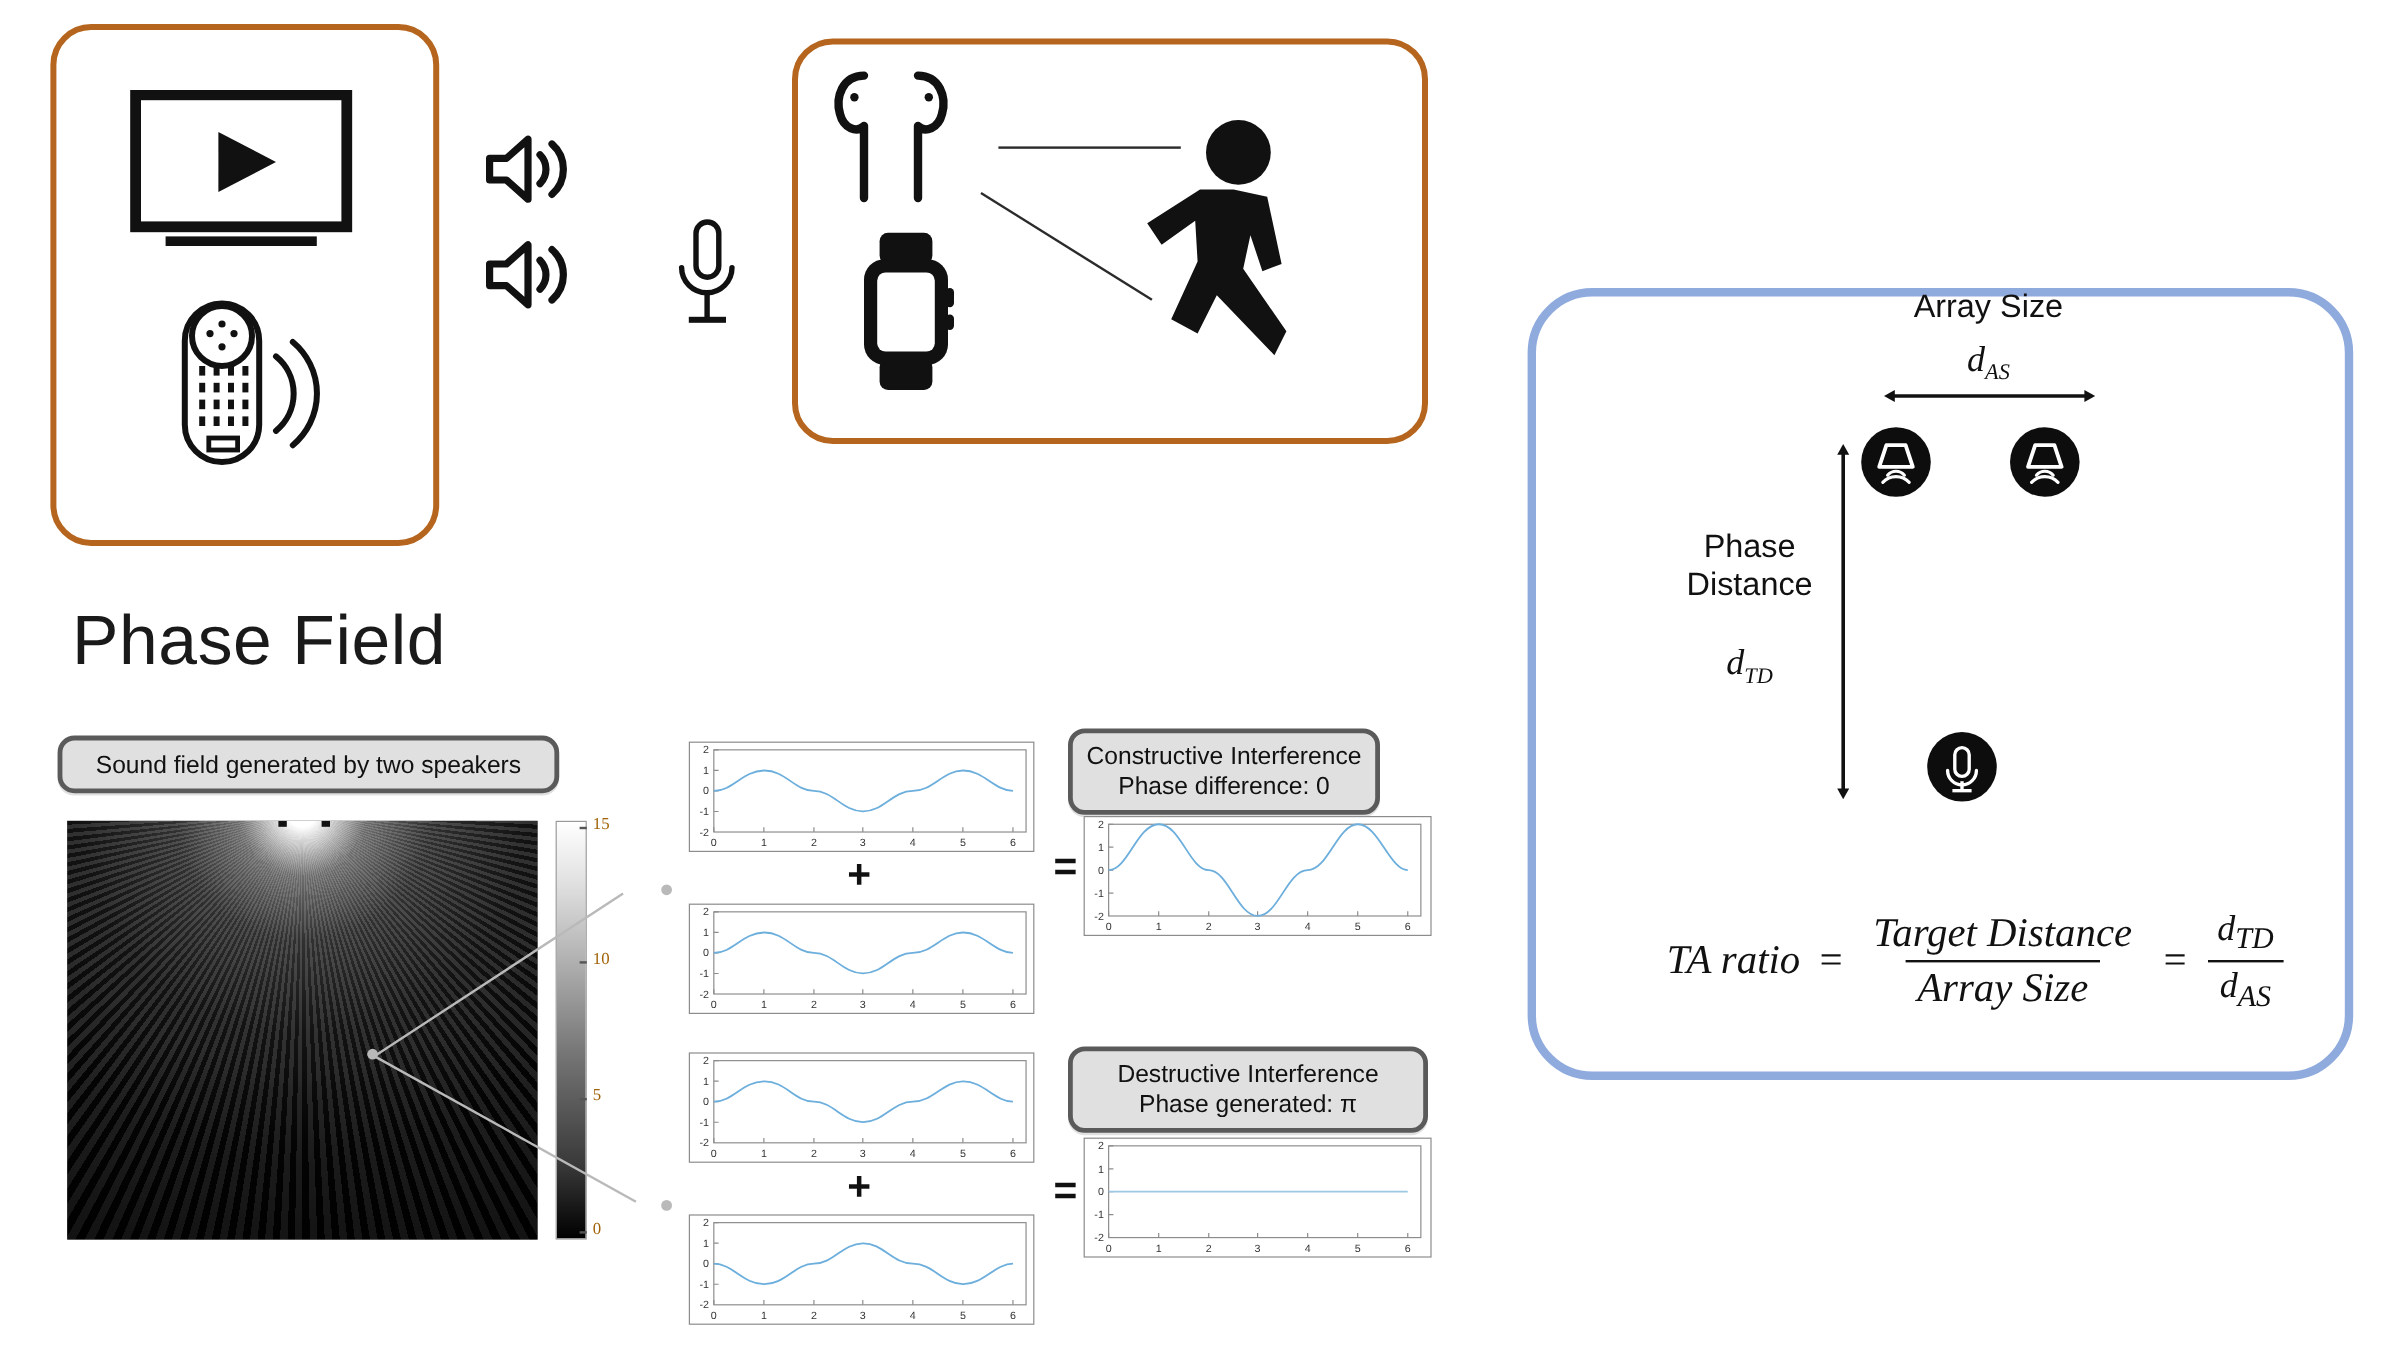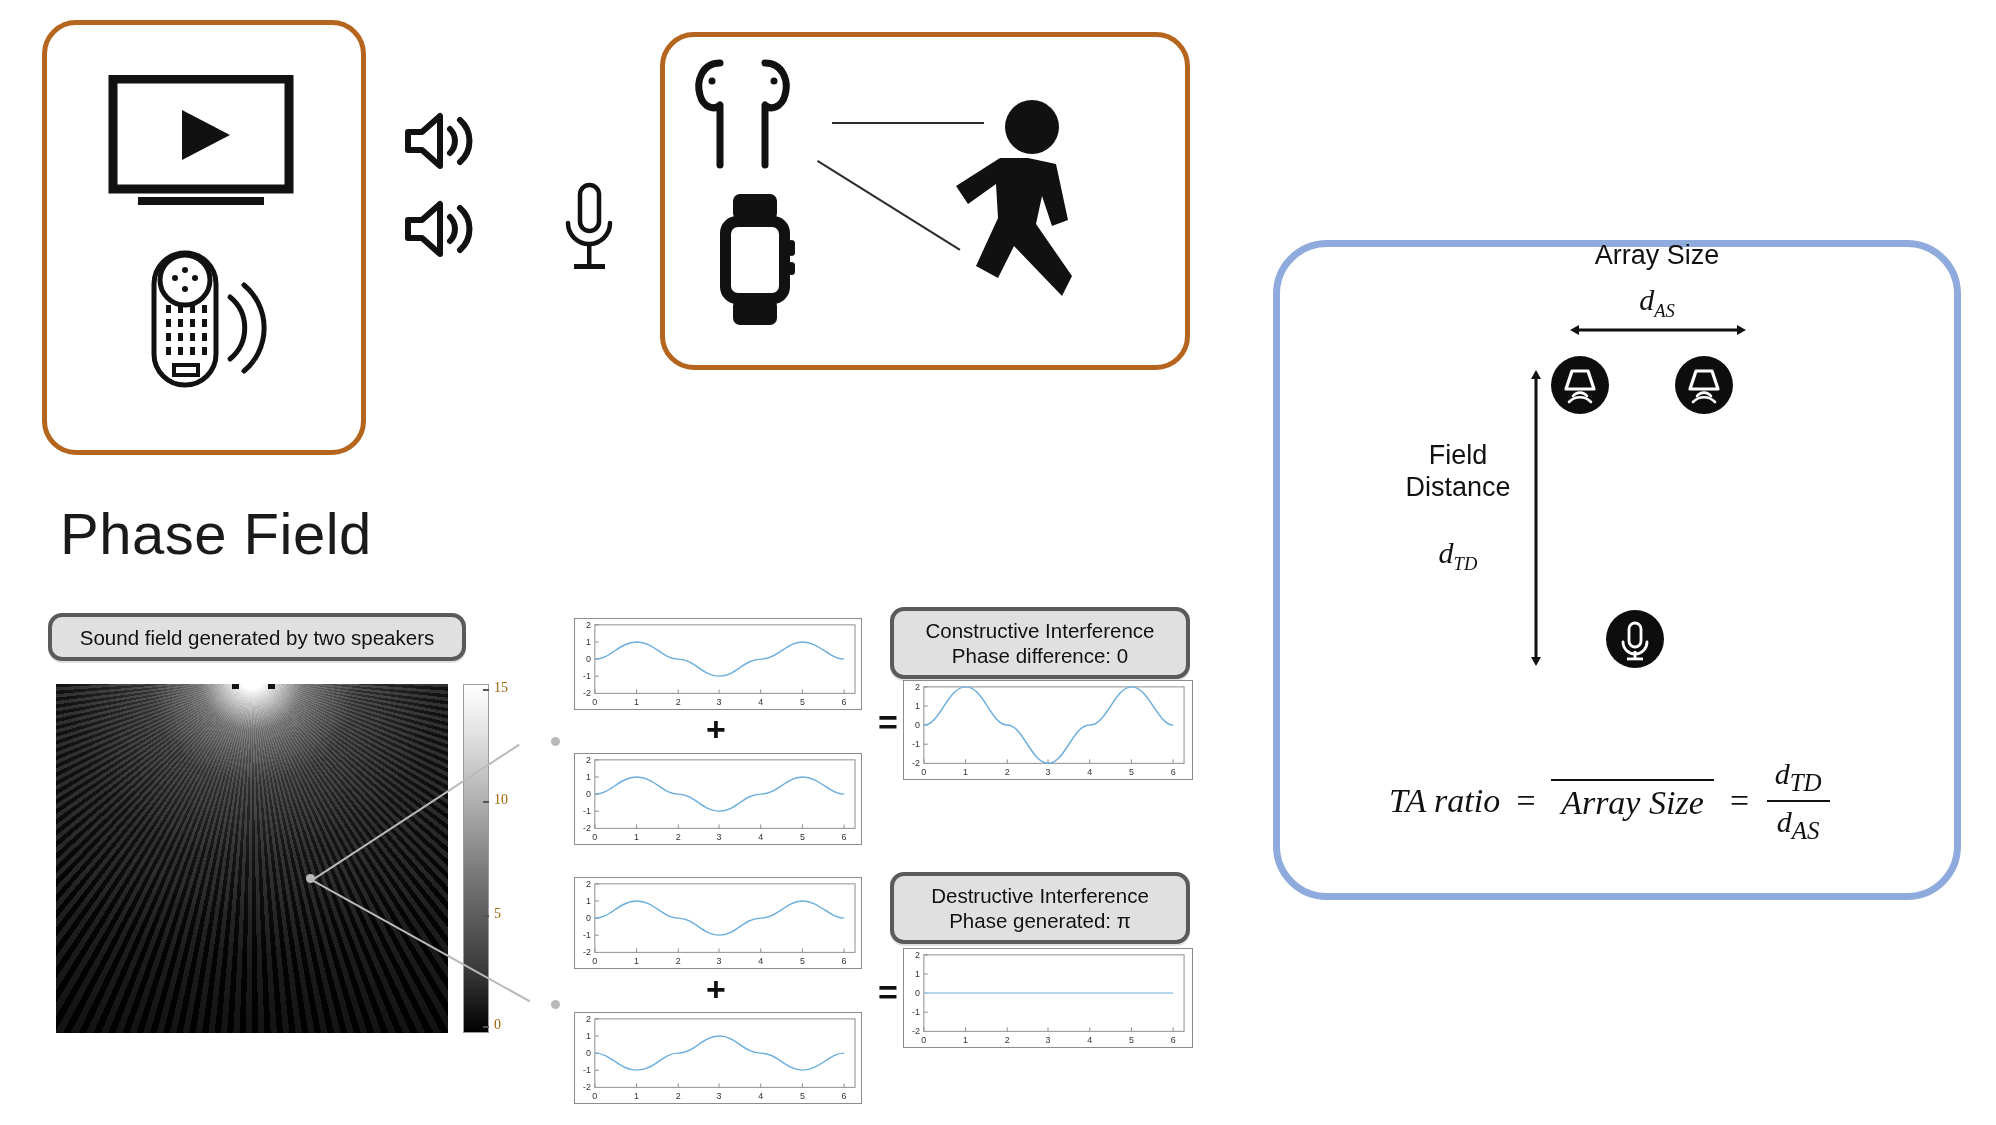--- a/index.html
+++ b/index.html
@@ -278,21 +278,21 @@
     <text class="tickx" x="62" y="88" text-anchor="middle">1</text>
     <text class="tickx" x="104" y="88" text-anchor="middle">2</text>
     <text class="tickx" x="145" y="88" text-anchor="middle">3</text>
     <text class="tickx" x="187" y="88" text-anchor="middle">4</text>
     <text class="tickx" x="229" y="88" text-anchor="middle">5</text>
     <text class="tickx" x="271" y="88" text-anchor="middle">6</text>
     <path d="M20 41 C36 41 44 23.9 62 23.6 C80 23.3 88 41 104 41 C120 41 128 58.1 145 58.4 C162 58.7 170 41 187 41 C204 41 212 23.9 229 23.6 C246 23.3 256 41 271 41" fill="none" stroke="#6CAEDC" stroke-width="1.5"></path>
   </svg>
 </div>
 
-<div class="chip" style="left:890px;top:607px;width:300px;height:72px;flex-direction:column;">
+<div class="chip" style="left:890px;top:607px;width:260px;height:72px;flex-direction:column;">
   <span>Constructive Interference</span>
   <span>Phase difference: 0</span>
 </div>
 
 <div class="op" style="left:878px;top:705px;">=</div>
 
 <div class="mini" style="left:903px;top:680px;width:290px;height:100px;">
   <svg viewBox="0 0 290 100" preserveAspectRatio="none">
     <rect x="20" y="6" width="262" height="78" fill="none" stroke="#8c8c8c" stroke-width="1"></rect>
     <g stroke="#8c8c8c" stroke-width="1">
@@ -457,21 +457,21 @@
   <svg viewBox="0 0 58 58" width="58" height="58">
     <path d="M21 15 H37 L43 33 H15 Z" fill="none" stroke="#fff" stroke-width="3.2" stroke-linejoin="round"></path>
     <g fill="none" stroke="#fff" stroke-width="2.6" stroke-linecap="round">
       <path d="M22 40 A9 9 0 0 1 36 40"></path>
       <path d="M18 46 A15 15 0 0 1 40 46"></path>
     </g>
   </svg>
 </div>
 
 <div class="lbl" style="left:1358px;top:440px;width:200px;">
-  <div>Field</div>
+  <div>Phase</div>
   <div>Distance</div>
 </div>
 <div class="lbl mvar" style="left:1358px;top:535px;width:200px;">
   <span>d</span><sub>TD</sub>
 </div>
 
 <div class="abs" style="left:1528px;top:370px;width:16px;height:296px;">
   <svg viewBox="0 0 16 296" width="16" height="296">
     <line x1="8" y1="8" x2="8" y2="288" stroke="#111" stroke-width="3"></line>
     <polygon points="8,0 3,9 13,9" fill="#111"></polygon>
@@ -485,20 +485,21 @@
     <path d="M17 32 A12 12 0 0 0 41 32" fill="none" stroke="#fff" stroke-width="2.8" stroke-linecap="round"></path>
     <rect x="27.6" y="41" width="2.8" height="8" fill="#fff"></rect>
     <rect x="21" y="47.5" width="16" height="2.8" fill="#fff"></rect>
   </svg>
 </div>
 
 <div class="formula" style="left:1357px;top:757px;">
   <span>TA ratio</span>
   <span>=</span>
   <span class="frac">
+    <span class="num">Target Distance</span>
     <span class="den">Array Size</span>
   </span>
   <span>=</span>
   <span class="frac small">
     <span class="num"><span>d</span><sub>TD</sub></span>
     <span class="den"><span>d</span><sub>AS</sub></span>
   </span>
 </div>
 
 </body></html>

